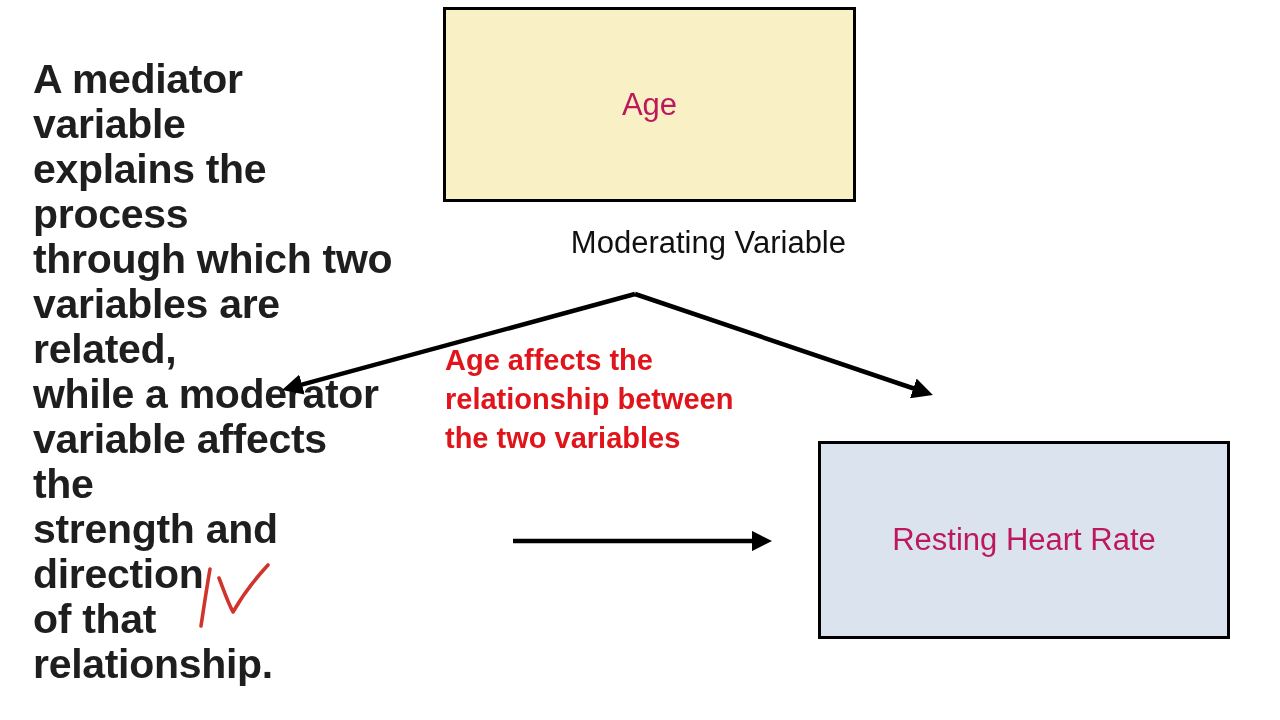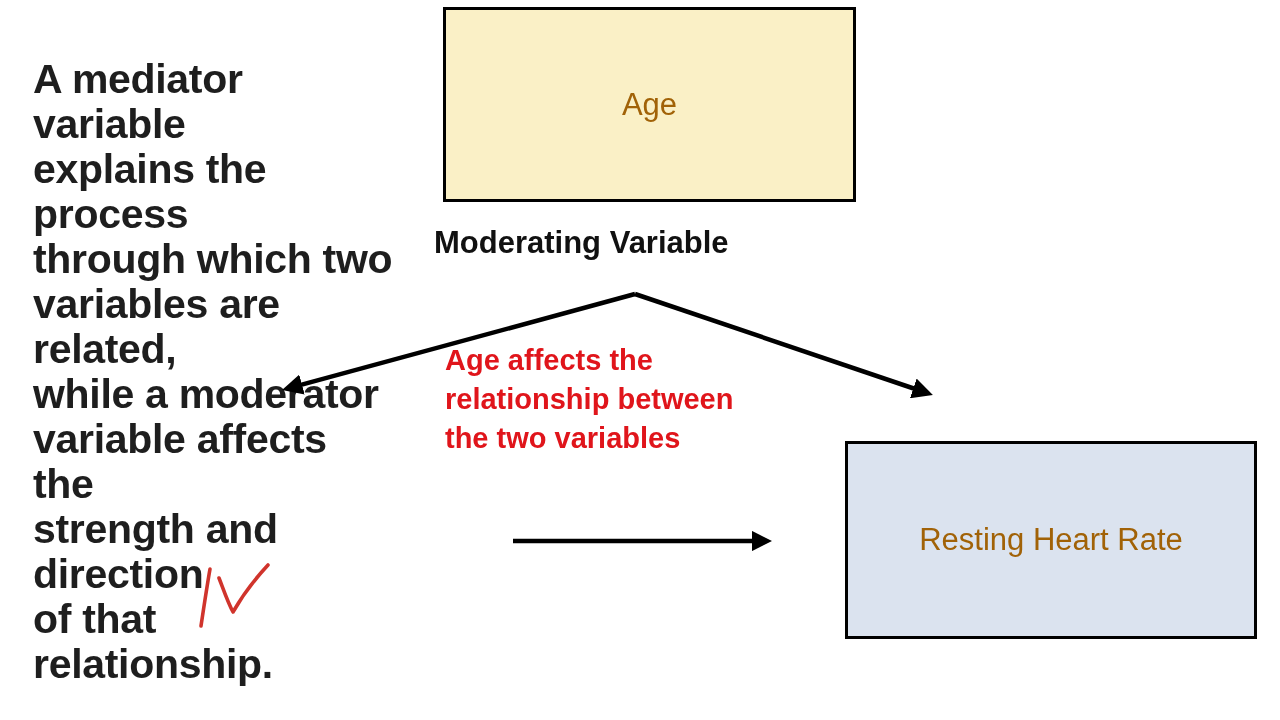--- a/index.html
+++ b/index.html
@@ -24,32 +24,32 @@
     letter-spacing: -0.3px;
   }
   .box {
     position: absolute;
     border: 3px solid #000;
     display: flex;
     align-items: center;
     justify-content: center;
     box-sizing: border-box;
     font-size: 31px;
-    color: #a16207;
+    color: #be185d;
   }
   .box-moderator   { left: 443px; top: 7px;   width: 413px; height: 195px; background: #faf0c6; }
   .box-independent { left: 19px;  top: 441px; width: 413px; height: 198px; background: #dbe3ef; }
-  .box-dependent   { left: 845px; top: 441px; width: 412px; height: 198px; background: #dbe3ef; }
+  .box-dependent   { left: 818px; top: 441px; width: 412px; height: 198px; background: #dbe3ef; }
   .var-label {
     position: absolute;
-    font-weight: bold;
+    font-weight: normal;
     font-size: 31px;
     line-height: 36px;
     color: #111;
-    text-align: left;
+    text-align: right;
   }
   .label-moderator   { left: 434px; top: 225px; width: 412px; }
   .label-independent { left: 19px;  top: 664px; width: 413px; }
   .label-dependent   { left: 845px; top: 664px; width: 412px; }
   .moderation-note {
     position: absolute;
     left: 445px;
     top: 341px;
     width: 361px;
     text-align: left;

